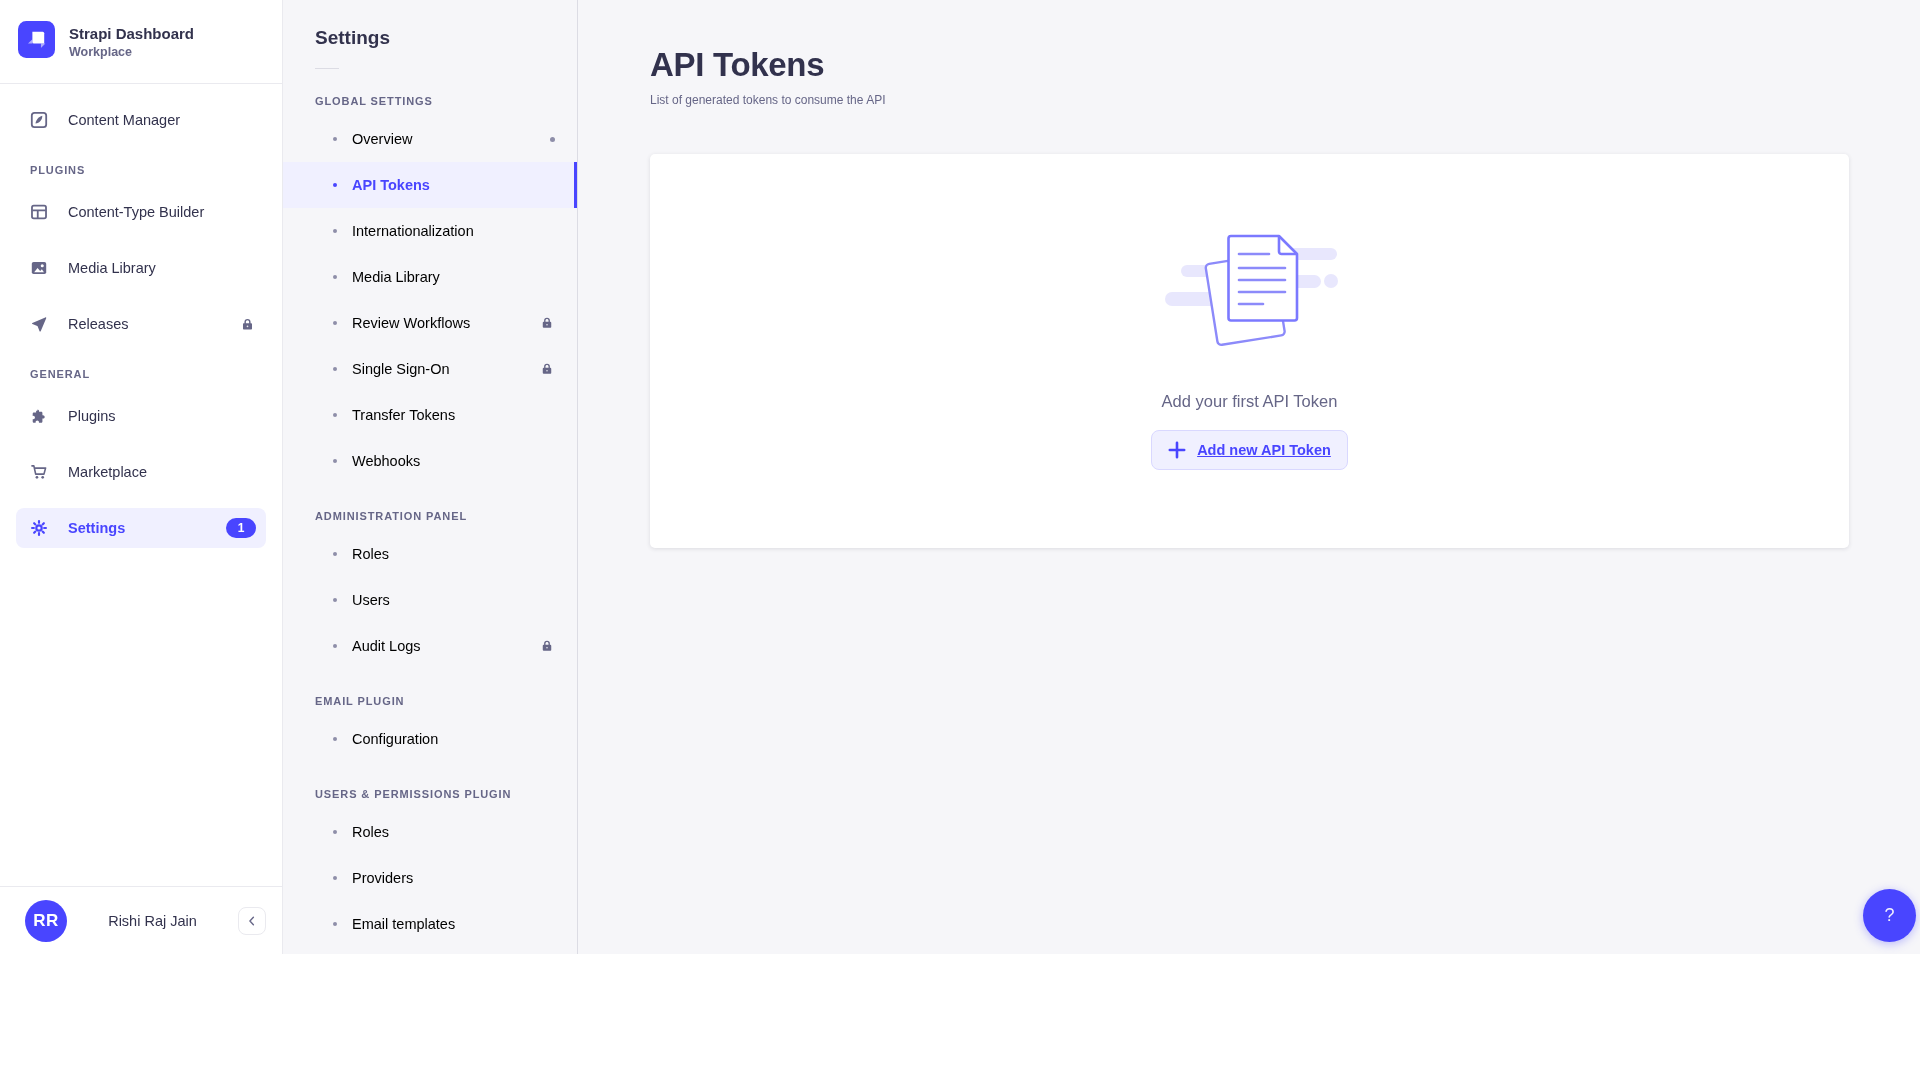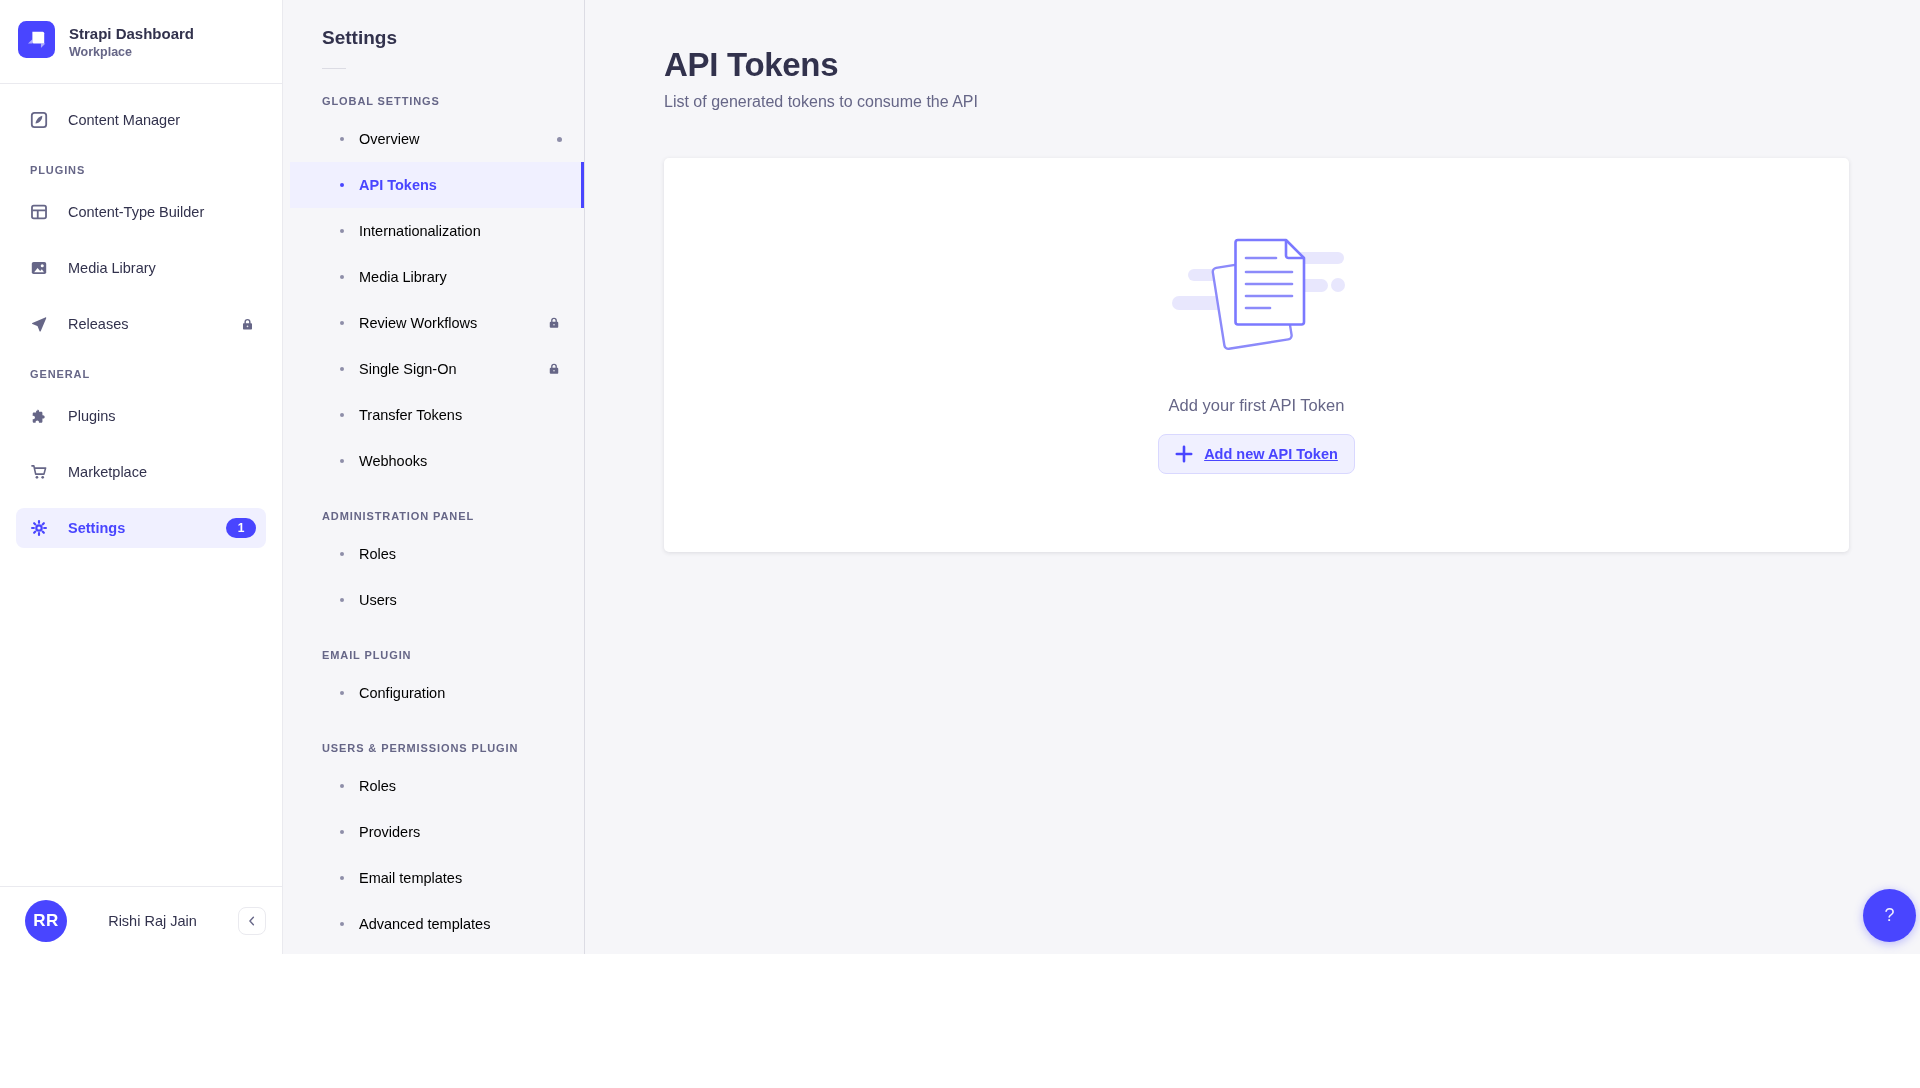--- a/index.html
+++ b/index.html
@@ -1,18 +1,18 @@
 <!DOCTYPE html>
 <html><head>
 <meta charset="utf-8">
 <style>
   * { margin:0; padding:0; box-sizing:border-box; }
   html,body { width:1920px; height:1088px; }
   body { font-family:"Liberation Sans", sans-serif; }
-  .app { width:1920px; height:954px; display:flex; background:#f6f6f9; overflow:hidden; position:relative;gap:7px; }
+  .app { width:1920px; height:954px; display:flex; background:#f6f6f9; overflow:hidden; position:relative; }
 
   
   .sidebar { width:283px; min-width:283px; background:#ffffff; border-right:1px solid #eaeaef; display:flex; flex-direction:column; }
   .brand { height:84px; display:flex; align-items:center; gap:14px; padding:0 18px; border-bottom:1px solid #eaeaef; }
   .brand-text { display:flex; flex-direction:column; }
   .brand-name { font-size:15px; font-weight:bold; color:#32324d; }
   .brand-sub { font-size:12.5px; color:#666687; margin-top:3px;font-weight:bold; }
   .side-nav { flex:1; padding-top:16px; overflow:hidden; }
   .section-label { font-size:11px; font-weight:bold; letter-spacing:.9px; color:#666687; margin:24px 16px 16px 30px; }
   .side-item { height:40px; margin:0 16px 16px 16px; border-radius:8px; display:flex; align-items:center; gap:20px; padding:0 10px 0 14px; font-size:14.5px; color:#32324d; cursor:pointer; }
@@ -35,21 +35,21 @@
   .subnav-item.active { background:#f0f0ff; color:#4945ff; font-weight:bold; }
   .subnav-item.active .bullet { background:#4945ff; }
   .subnav-item.active::after { content:""; position:absolute; right:0; top:0; bottom:0; width:3px; background:#4945ff; }
   .accessory { margin-left:auto; margin-right:22px; display:flex; align-items:center; }
   .notif-dot { width:5px; height:5px; border-radius:50%; background:#8e8ea9; }
 
   
   .main { flex:1; padding:46px 71px 0 72px; }
   .main-header { display:flex; justify-content:space-between; align-items:flex-start; }
   .page-title { font-size:33px; font-weight:bold; color:#32324d; letter-spacing:-.3px; }
-  .page-subtitle { font-size:16px; color:#666687; margin-top:9px; }
+  .page-subtitle { font-size:12px; color:#666687; margin-top:9px; }
   .primary-btn { height:40px; margin-top:9px; background:#4945ff; border:1px solid #4945ff; border-radius:4px; color:#fff; font-size:14px; font-weight:bold; text-decoration:underline; display:flex; align-items:center; gap:10px; padding:0 18px; cursor:pointer; font-family:"Liberation Sans",sans-serif; }
   .card { margin-top:47px; background:#ffffff; border-radius:5px; box-shadow:0 1px 4px rgba(33,33,52,.12); min-height:394px; display:flex; flex-direction:column; align-items:center; }
   .empty-illustration { margin-top:74px; }
   .empty-message { margin-top:32px; font-size:16.5px; color:#666687; }
   .secondary-btn { margin-top:19px; margin-bottom:44px; height:40px; background:#f0f0ff; border:1px solid #d9d8ff; border-radius:8px; color:#4945ff; font-size:14.5px; font-weight:bold; text-decoration:underline; display:flex; align-items:center; gap:11px; padding:0 16px; cursor:pointer; font-family:"Liberation Sans",sans-serif; }
   .help-fab { position:absolute; right:4px; bottom:12px; width:53px; height:53px; border-radius:50%; background:#4945ff; color:#f0f0ff; font-size:18px; display:flex; align-items:center; justify-content:center; cursor:pointer; box-shadow:0 2px 10px rgba(73,69,255,.35); }
 </style>
 </head>
 <body>
 
@@ -224,20 +224,30 @@
     </div>
 
     <div class="subnav-section-label">ADMINISTRATION PANEL</div>
     <div class="subnav-item">
       <span class="bullet"></span>
       <span>Roles</span>
     </div>
     <div class="subnav-item">
       <span class="bullet"></span>
       <span>Users</span>
+    </div>
+    <div class="subnav-item">
+      <span class="bullet"></span>
+      <span>Audit Logs</span>
+      <span class="accessory">
+        <svg viewBox="0 0 20 20" width="16" height="16">
+            <path d="M10 3.4A3.6 3.6 0 0 0 6.4 7v1.4h-.5c-.7 0-1.2.5-1.2 1.2v5.2c0 .7.5 1.2 1.2 1.2h8.2c.7 0 1.2-.5 1.2-1.2V9.6c0-.7-.5-1.2-1.2-1.2h-.5V7A3.6 3.6 0 0 0 10 3.4zm0 1.7c1.1 0 1.9.9 1.9 1.9v1.4H8.1V7c0-1 .8-1.9 1.9-1.9z" fill="#666687"></path>
+            <circle cx="10" cy="12.1" r="1" fill="#f6f6f9" opacity=".9"></circle>
+          </svg>
+      </span>
     </div>
 
     <div class="subnav-section-label">EMAIL PLUGIN</div>
     <div class="subnav-item">
       <span class="bullet"></span>
       <span>Configuration</span>
     </div>
 
     <div class="subnav-section-label">USERS &amp; PERMISSIONS PLUGIN</div>
     <div class="subnav-item">

